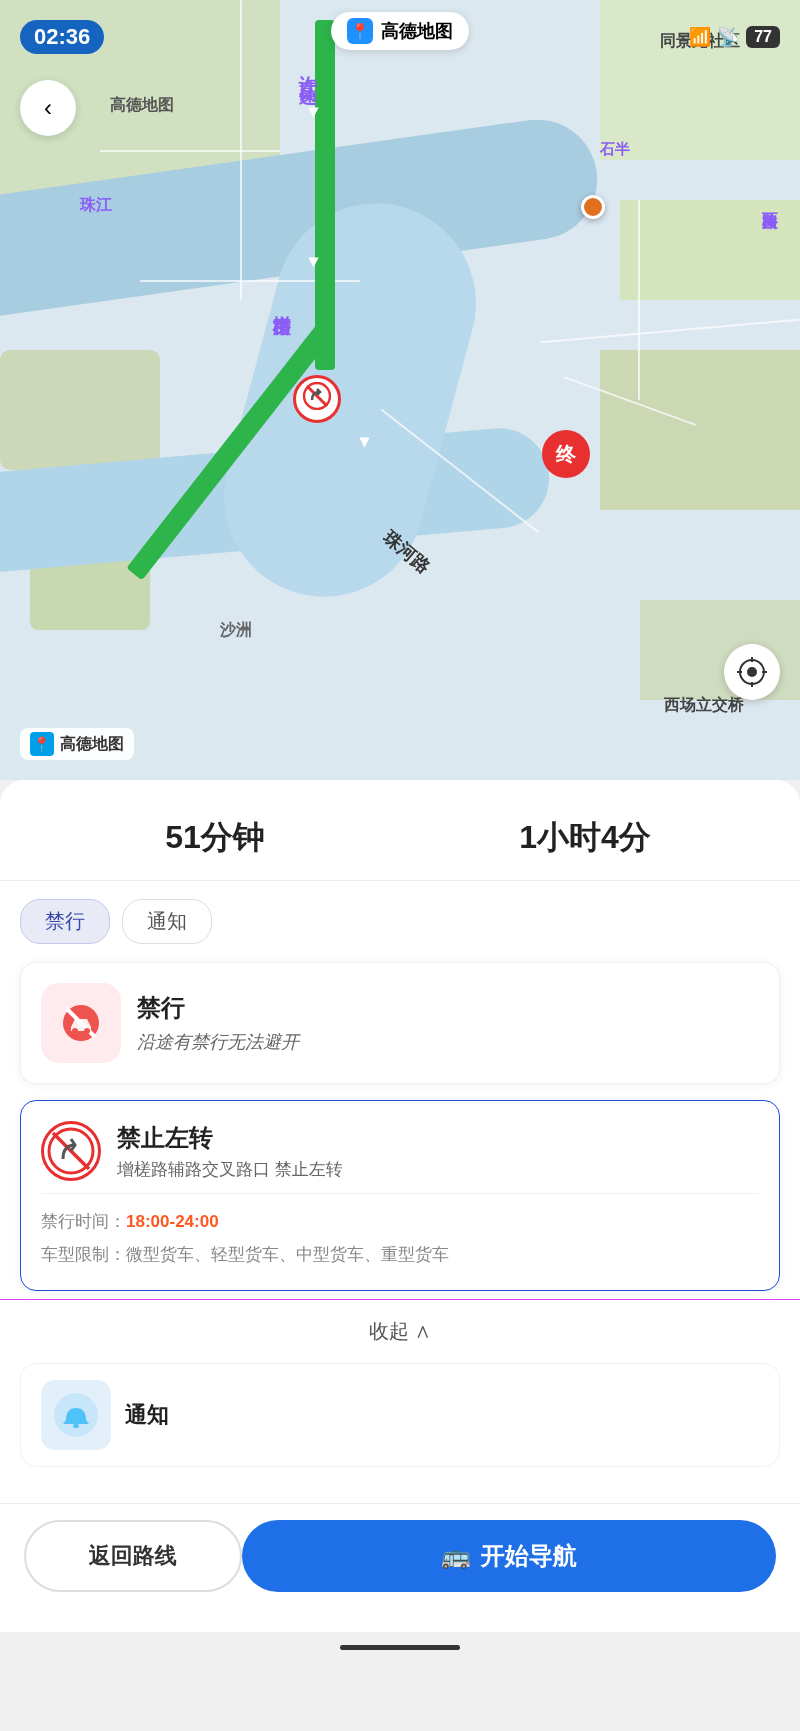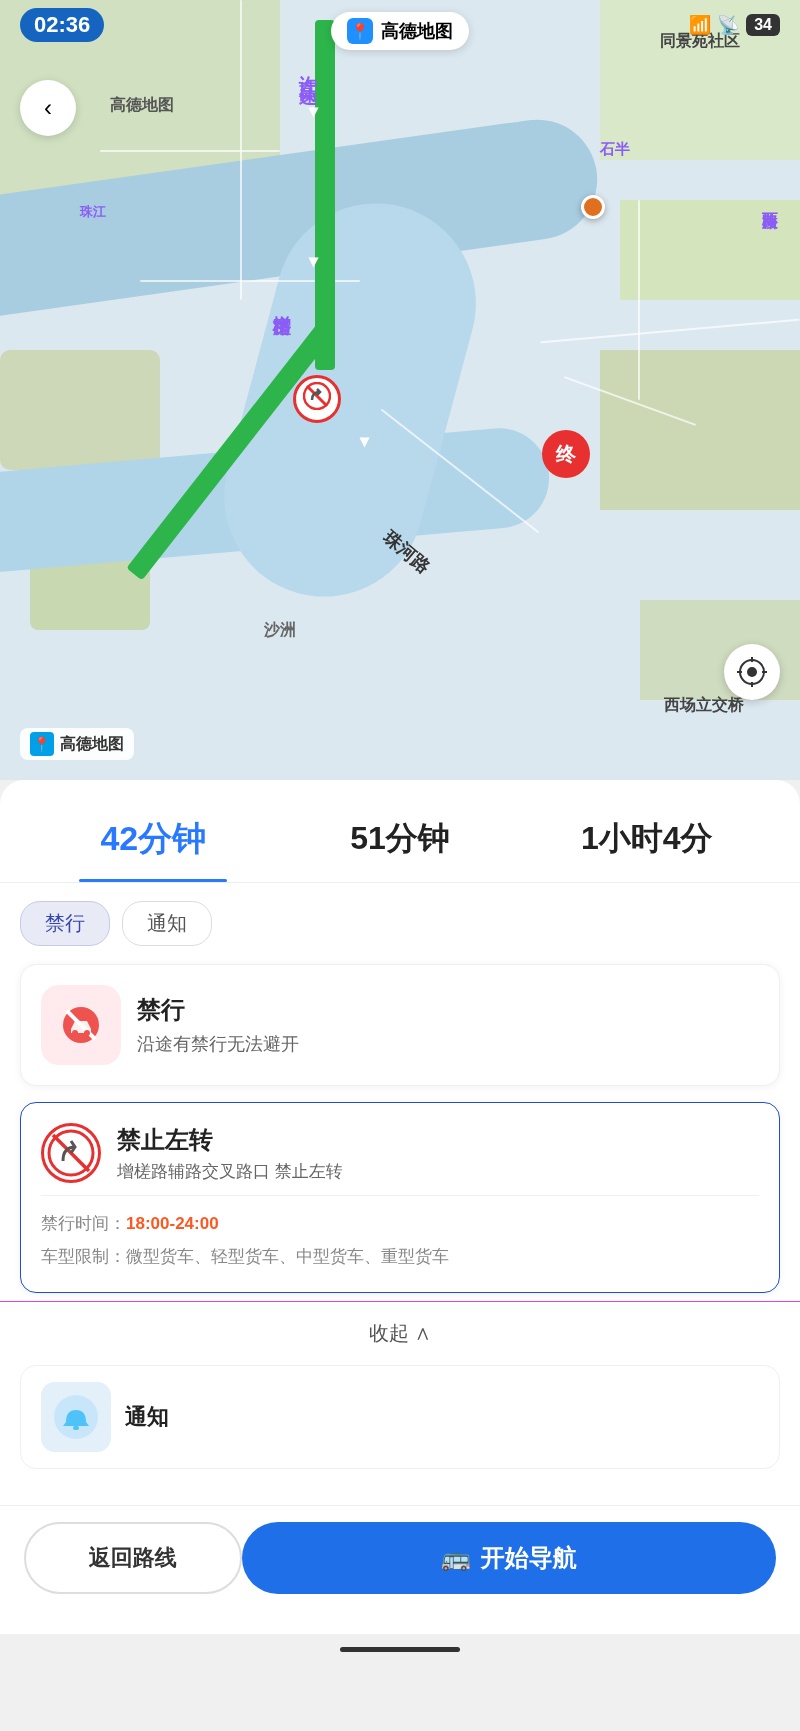--- a/index.html
+++ b/index.html
@@ -116,29 +116,29 @@
     
     .map-label {
       position: absolute;
       font-size: 20px;
       font-weight: 600;
       color: #8b5cf6;
       white-space: nowrap;
       z-index: 15;
     }
     .label-xuguang { top: 60px; left: 296px; writing-mode: vertical-lr; letter-spacing: 4px; font-size: 18px; }
-    .label-zhujiang1 { top: 203px; left: 80px; font-size: 13px; }
+    .label-zhujiang1 { top: 195px; left: 80px; font-size: 16px; }
     .label-zengluo { top: 300px; left: 270px; writing-mode: vertical-lr; font-size: 18px; letter-spacing: 2px; }
     .label-bainihebridg { top: 95px; left: 110px; font-size: 16px; color: #555; }
     .label-tongj { top: 31px; right: 60px; font-size: 16px; color: #444; }
     .label-xichang { top: 200px; right: 20px; writing-mode: vertical-lr; font-size: 16px; }
     .label-zhujiang2 { top: 540px; left: 380px; transform: rotate(40deg); font-size: 18px; color: #333; }
     .label-xichang-bridge { top: 695px; right: 56px; font-size: 16px; color: #444; }
     .label-shiban { top: 140px; right: 170px; font-size: 15px; }
-    .label-zhuluolu { top: 470px; left: 360px; transform: rotate(38deg); font-size: 16px; color: #555; margin-left: 44px; }
+    .label-zhuluolu { top: 470px; left: 360px; transform: rotate(38deg); font-size: 16px; color: #555; }
 
     
     .location-btn {
       position: absolute;
       right: 20px;
       bottom: 80px;
       width: 56px; height: 56px;
       background: white;
       border-radius: 50%;
       display: flex; align-items: center; justify-content: center;
@@ -206,21 +206,21 @@
       background: #1e90ff;
       border-radius: 6px;
       display: flex; align-items: center; justify-content: center;
       color: white;
       font-size: 16px;
     }
 
     
     .status-bar {
       position: absolute;
-      top: 0; left: 0; right: 0;
+      top: 12px; left: 0; right: 0;
       height: 50px;
       display: flex;
       align-items: center;
       justify-content: space-between;
       padding: 0 20px;
       z-index: 40;
     }
     .status-time {
       background: #1565c0;
       color: white;
@@ -348,20 +348,21 @@
 
     .notif-title {
       font-size: 24px;
       font-weight: 600;
       color: #222;
       margin-bottom: 6px;
     }
     .notif-desc {
       font-size: 18px;
       color: #666;
+      font-style: italic;
     }
 
     
     .detail-card {
       background: white;
       border-radius: 16px;
       border: 1px solid #1d4ed8;
       box-shadow: 0 1px 8px rgba(0,0,0,0.06);
       overflow: hidden;
     }
@@ -551,21 +552,21 @@
   <div class="map-label label-zhujiang2">珠河路</div>
   <div class="map-label label-xichang-bridge">西场立交桥</div>
   <div class="map-label label-shiban">石半</div>
   <div class="map-label label-zhuluolu" style="top:620px;left:220px;transform:rotate(0deg);font-size:16px;color:#666;">沙洲</div>
 
   <div class="status-bar">
     <div class="status-time">02:36</div>
     <div class="status-right">
       <span class="status-icon">📶</span>
       <span class="status-icon">📡</span>
-      <div class="status-battery">34</div>
+      <div class="status-battery">77</div>
     </div>
   </div>
 
   <div class="map-top-bar">
     <div class="gaode-header-badge">
       <div class="gaode-header-icon">📍</div>
       <span>高德地图</span>
     </div>
   </div>
 
@@ -586,23 +587,20 @@
 
   <div class="gaode-logo">
     <div class="gaode-logo-icon">📍</div>
     <span>高德地图</span>
   </div>
 </div>
 
 <div class="bottom-panel">
 
   <div class="route-tabs">
-    <div class="route-tab active">
-      <div class="tab-time">42分钟</div>
-    </div>
     <div class="route-tab">
       <div class="tab-time">51分钟</div>
     </div>
     <div class="route-tab">
       <div class="tab-time">1小时4分</div>
     </div>
   </div>
 
   <div class="filter-tabs">
     <div class="filter-tab active">禁行</div>

